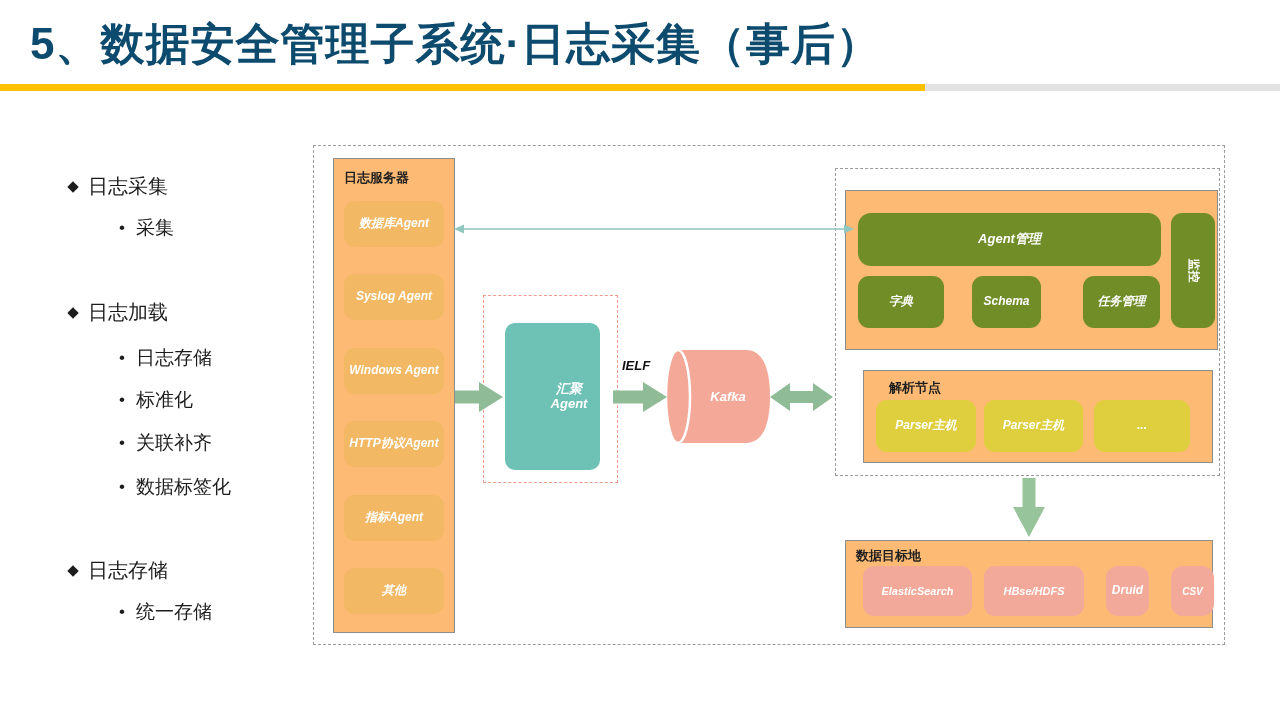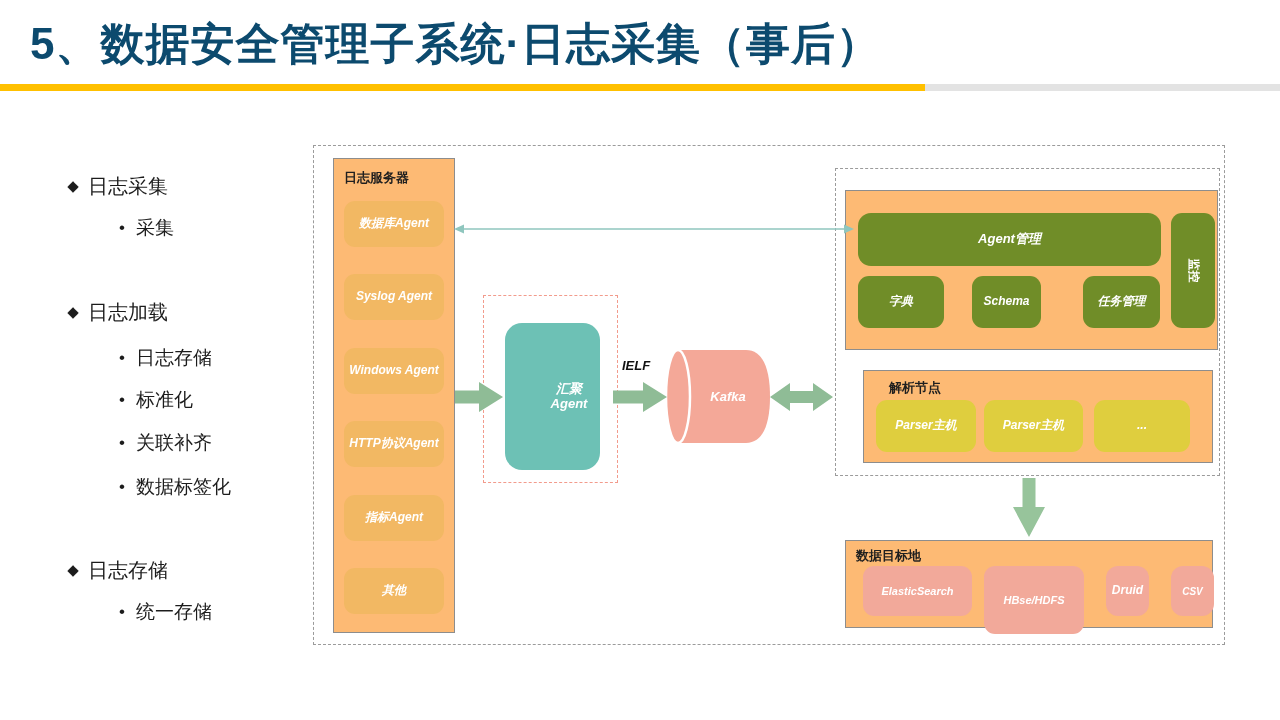--- a/index.html
+++ b/index.html
@@ -33,21 +33,21 @@
   .panel-title{position:absolute;font-size:13px;font-weight:bold;color:#1f1f1f;}
 
   
   .node{
     position:absolute;box-sizing:border-box;border-radius:11px;
     display:flex;align-items:center;justify-content:center;
     color:#ffffff;font-weight:bold;font-style:italic;font-size:12px;
     text-align:center;line-height:1.1;
   }
   .orange{background:#F2B863;}
-  .teal{background:#6DC1B5;border-radius:17px;font-size:13px;padding-left:33px;}
+  .teal{background:#6DC1B5;border-radius:10px;font-size:13px;padding-left:33px;}
   .olive{background:#708D28;}
   .yellow{background:#DFCE3E;}
   .salmon{background:#F2A99A;}
 
   .pink-dash{border:1px dashed #F29B8C;}
 
   .ielf{
     font-size:13px;font-weight:bold;font-style:italic;color:#111;
   }
   .vtext{transform:rotate(90deg);white-space:nowrap;font-style:normal;}
@@ -131,21 +131,21 @@
 <div class="abs solid-panel" style="left:863px;top:370px;width:350px;height:93px;">
   <span class="panel-title" style="left:25px;top:8px;">解析节点</span>
   <div class="node yellow" style="left:12px;top:29px;width:100px;height:52px;">Parser主机</div>
   <div class="node yellow" style="left:120px;top:29px;width:99px;height:52px;">Parser主机</div>
   <div class="node yellow" style="left:230px;top:29px;width:96px;height:52px;">...</div>
 </div>
 
 <div class="abs solid-panel" style="left:845px;top:540px;width:368px;height:88px;">
   <span class="panel-title" style="left:10px;top:6px;">数据目标地</span>
   <div class="node salmon" style="left:17px;top:25px;width:109px;height:50px;font-size:11px;">ElasticSearch</div>
-  <div class="node salmon" style="left:138px;top:25px;width:100px;height:68px;font-size:11px;">HBse/HDFS</div>
+  <div class="node salmon" style="left:138px;top:25px;width:100px;height:50px;font-size:11px;">HBse/HDFS</div>
   <div class="node salmon" style="left:260px;top:25px;width:43px;height:50px;font-size:12px;border-radius:12px;">Druid</div>
   <div class="node salmon" style="left:325px;top:25px;width:43px;height:50px;font-size:10px;border-radius:12px;">CSV</div>
 </div>
 
 <svg class="overlay" width="1280" height="720" viewBox="0 0 1280 720">
 
   <g>
     <path d="M 678 350 H 746 C 763 350 770 369 770 396.5 C 770 424 763 443 746 443 H 678 Z" fill="#F4A898"></path>
     <ellipse cx="678" cy="396.5" rx="12" ry="46.5" fill="#F4A898" stroke="#ffffff" stroke-width="2.5"></ellipse>
     <text class="kafka-text" x="728" y="401" text-anchor="middle">Kafka</text>

